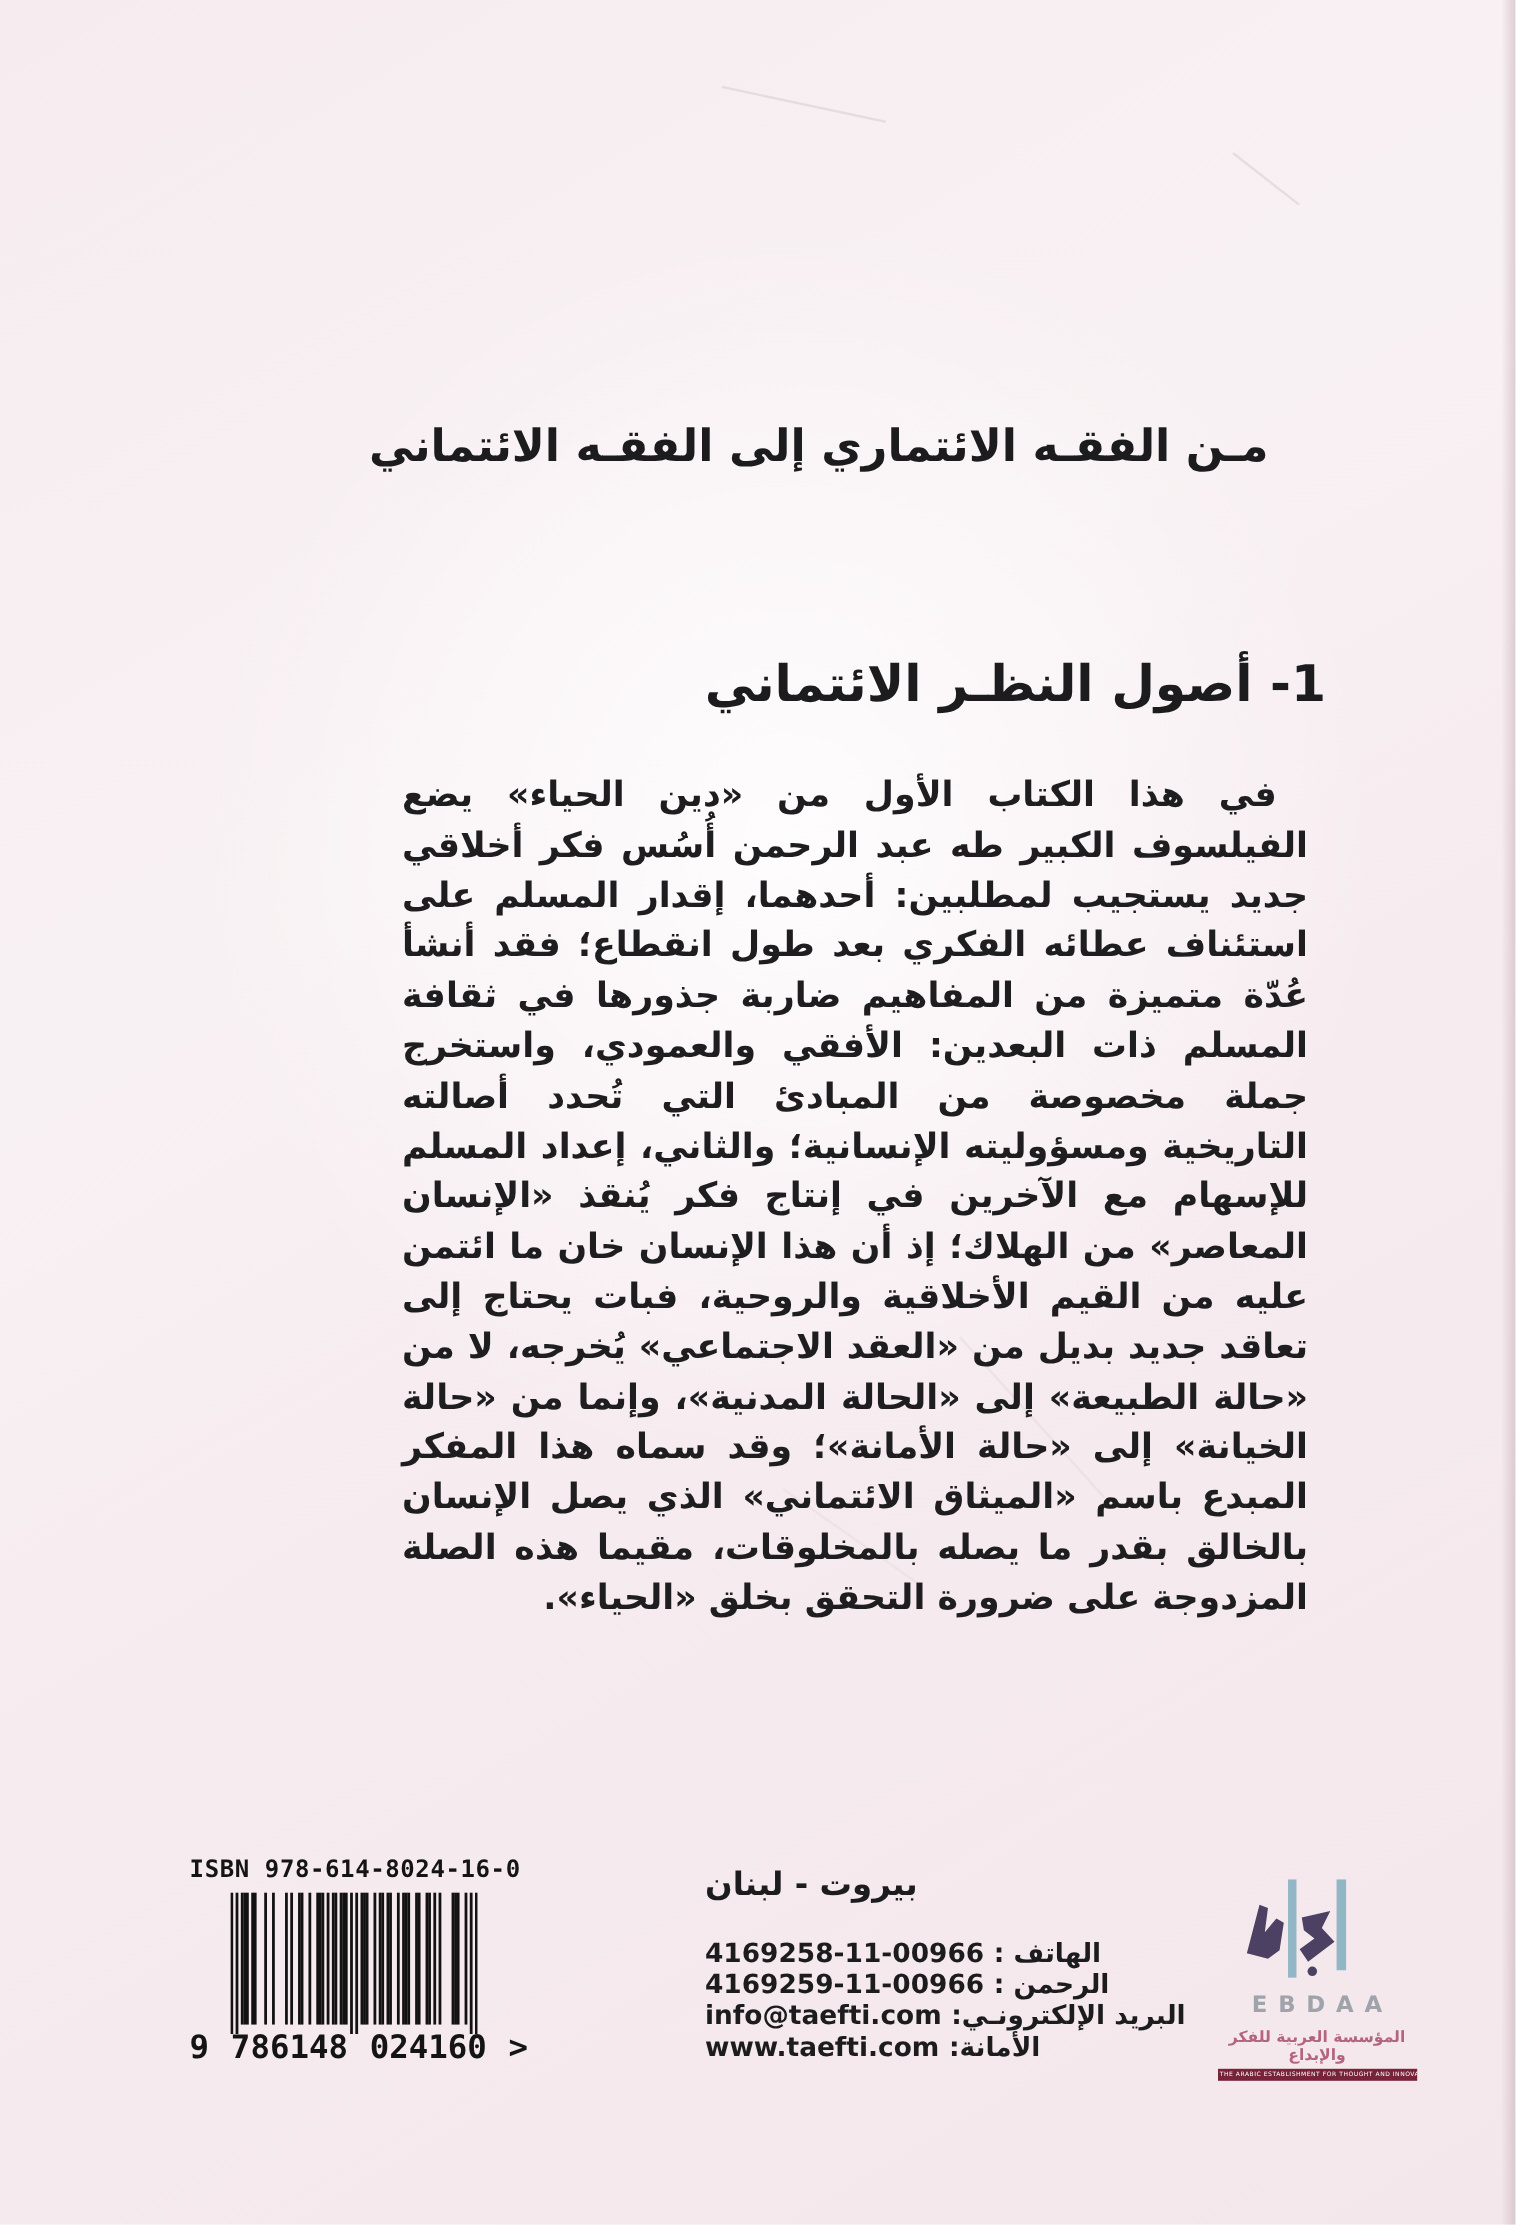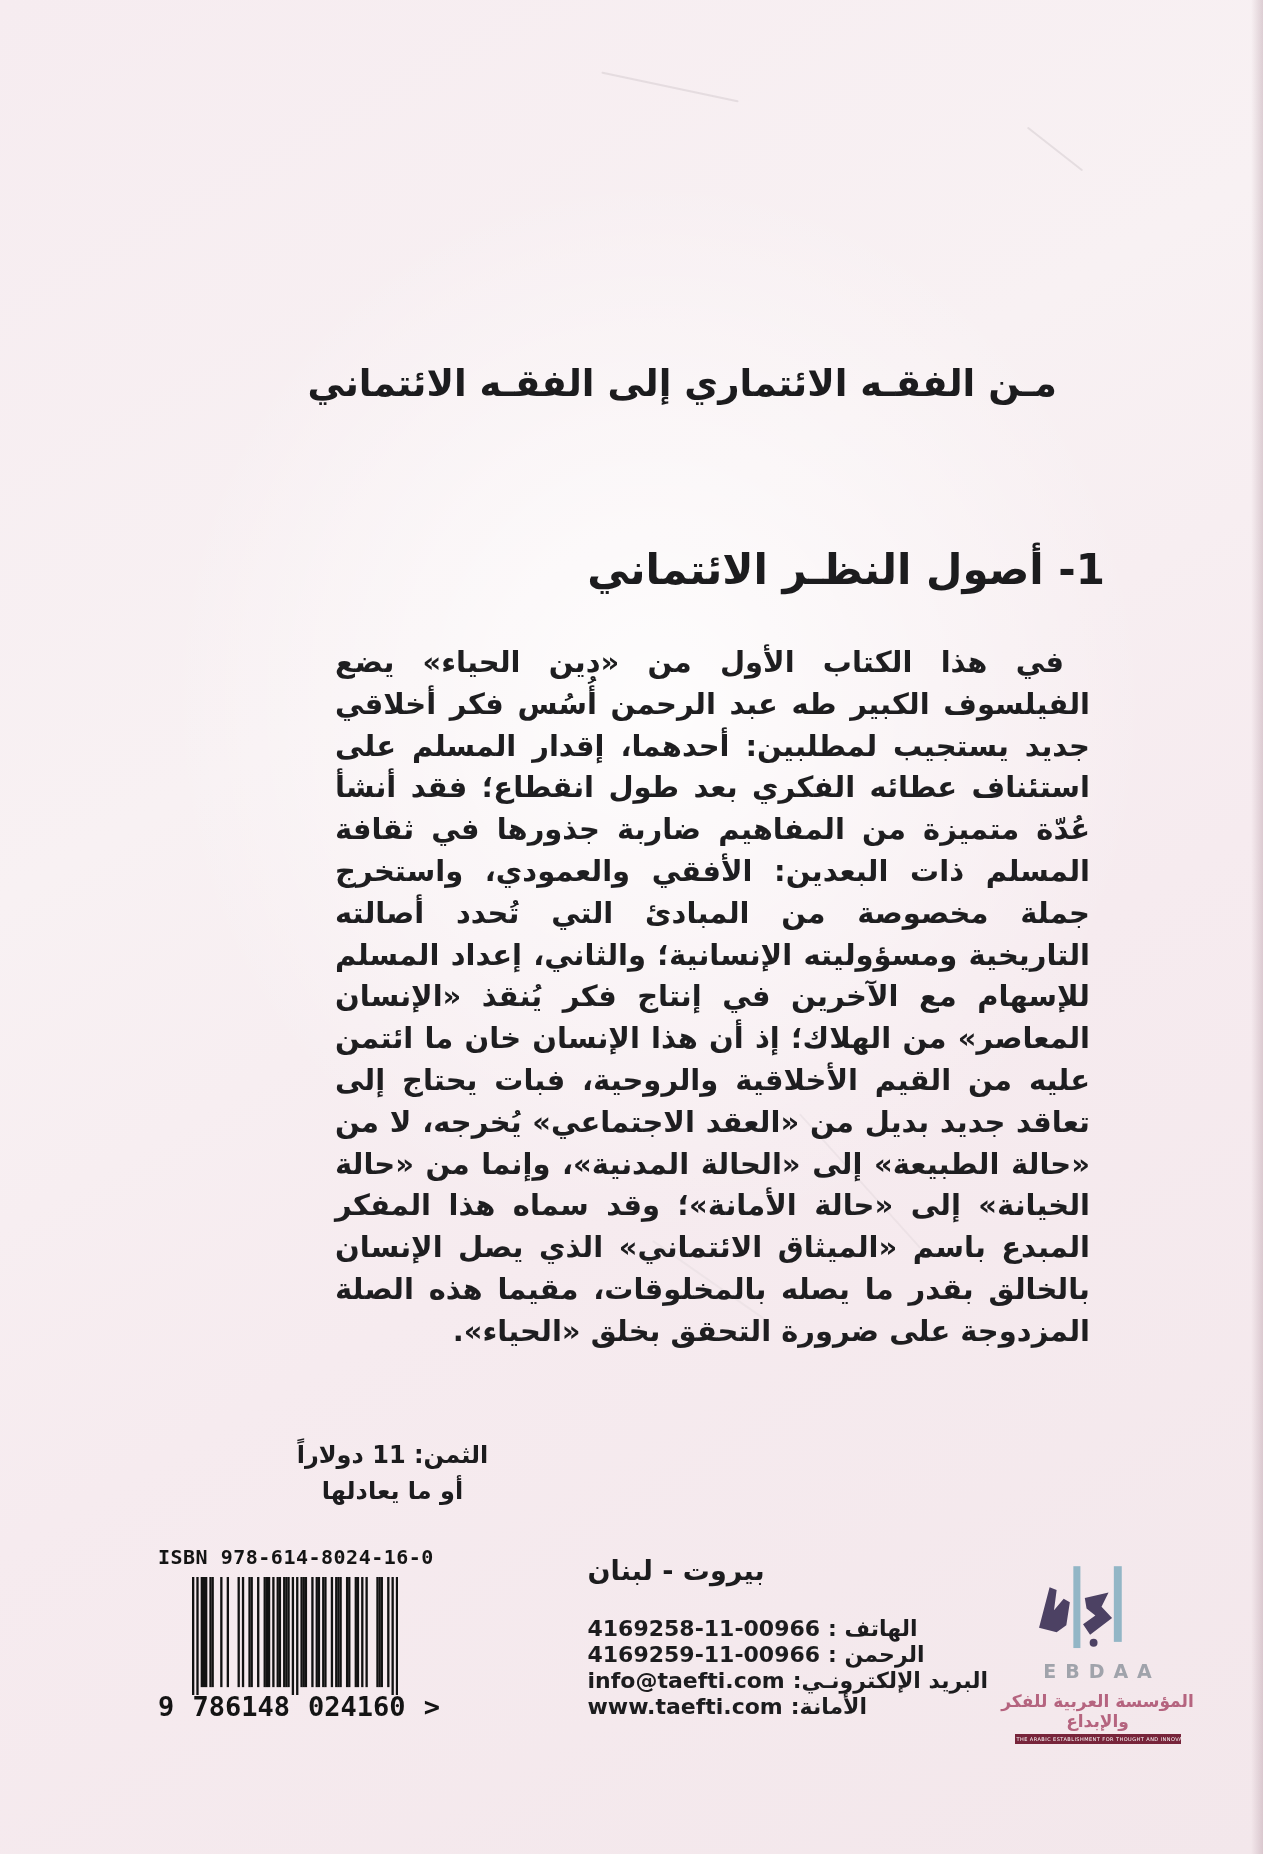--- a/index.html
+++ b/index.html
@@ -25,21 +25,21 @@
 
   .author{
     position:absolute;top:100px;right:205px;
     font-size:37px;font-weight:bold;letter-spacing:0;
   }
   .title{
     position:absolute;top:228px;right:210px;
     font-size:78px;font-weight:bold;line-height:1.25;
   }
   .subtitle{
-    position:absolute;top:362px;right:206px;
+    position:absolute;top:350px;right:206px;
     font-size:37px;font-weight:bold;
   }
   .section-heading{
     position:absolute;top:545px;right:158px;
     font-size:42px;font-weight:bold;
   }
   .blurb{
     position:absolute;top:642px;right:173px;width:755px;
     font-size:29px;line-height:41.8px;font-weight:bold;
     text-align:justify;text-indent:26px;color:#1e1e20;
@@ -66,45 +66,41 @@
   .publisher .city{font-size:27px;font-weight:bold;margin:0 12px 30px 0;}
   .contact-line{font-size:22px;font-weight:bold;line-height:26px;white-space:nowrap;}
   .contact-line .c-label{margin-left:8px;}
 
   .logo{position:absolute;top:1560px;left:1000px;width:195px;text-align:center;direction:ltr;}
   .logo-mark{display:block;margin:0 auto;width:132px;height:96px;}
   .logo-wordmark{
     margin-top:4px;font-size:19px;font-weight:bold;color:#a0a3ab;
     letter-spacing:9px;text-indent:9px;
   }
-  .logo-org-ar{margin-top:9px;font-size:17px;font-weight:bold;color:#b5647f;direction:rtl;}
+  .logo-org-ar{margin-top:9px;font-size:13px;font-weight:bold;color:#b5647f;direction:rtl;}
   .logo-org-en{
     margin:3px auto 0;width:162px;background:#77243a;color:#fff;
     font-size:5px;letter-spacing:.45px;padding:2px 2px;line-height:6px;white-space:nowrap;overflow:hidden;
   }
 </style>
 </head>
 <body>
 
 <div class="page">
 
   <div class="edge-right"></div>
   <div class="crease c1"></div>
   <div class="crease c2"></div>
   <div class="crease c3"></div>
   <div class="crease c4"></div>
 
   <div class="subtitle">مـن الفقـه الائتماري إلى الفقـه الائتماني</div>
   <div class="section-heading">1- أصول النظـر الائتماني</div>
   <div class="blurb">في هذا الكتاب الأول من «دين الحياء» يضع الفيلسوف الكبير طه عبد الرحمن أُسُس فكر أخلاقي جديد يستجيب لمطلبين: أحدهما، إقدار المسلم على استئناف عطائه الفكري بعد طول انقطاع؛ فقد أنشأ عُدّة متميزة من المفاهيم ضاربة جذورها في ثقافة المسلم ذات البعدين: الأفقي والعمودي، واستخرج جملة مخصوصة من المبادئ التي تُحدد أصالته التاريخية ومسؤوليته الإنسانية؛ والثاني، إعداد المسلم للإسهام مع الآخرين في إنتاج فكر يُنقذ «الإنسان المعاصر» من الهلاك؛ إذ أن هذا الإنسان خان ما ائتمن عليه من القيم الأخلاقية والروحية، فبات يحتاج إلى تعاقد جديد بديل من «العقد الاجتماعي» يُخرجه، لا من «حالة الطبيعة» إلى «الحالة المدنية»، وإنما من «حالة الخيانة» إلى «حالة الأمانة»؛ وقد سماه هذا المفكر المبدع باسم «الميثاق الائتماني» الذي يصل الإنسان بالخالق بقدر ما يصله بالمخلوقات، مقيما هذه الصلة المزدوجة على ضرورة التحقق بخلق «الحياء».</div>
 
-  <div class="price">
-    <div>الثمن: 11 دولاراً</div>
-    <div>أو ما يعادلها</div>
-  </div>
 
   <div class="barcode-block">
     <div class="isbn-label">ISBN 978-614-8024-16-0</div>
     <svg class="bars" viewBox="0 0 209 120" preserveAspectRatio="none">
         <rect x="0.00" y="0" width="2.35" height="120"></rect>
         <rect x="4.40" y="0" width="2.35" height="120"></rect>
         <rect x="8.80" y="0" width="2.35" height="112"></rect>
         <rect x="11.00" y="0" width="2.35" height="112"></rect>
         <rect x="13.20" y="0" width="2.35" height="112"></rect>
         <rect x="17.60" y="0" width="2.35" height="112"></rect>

